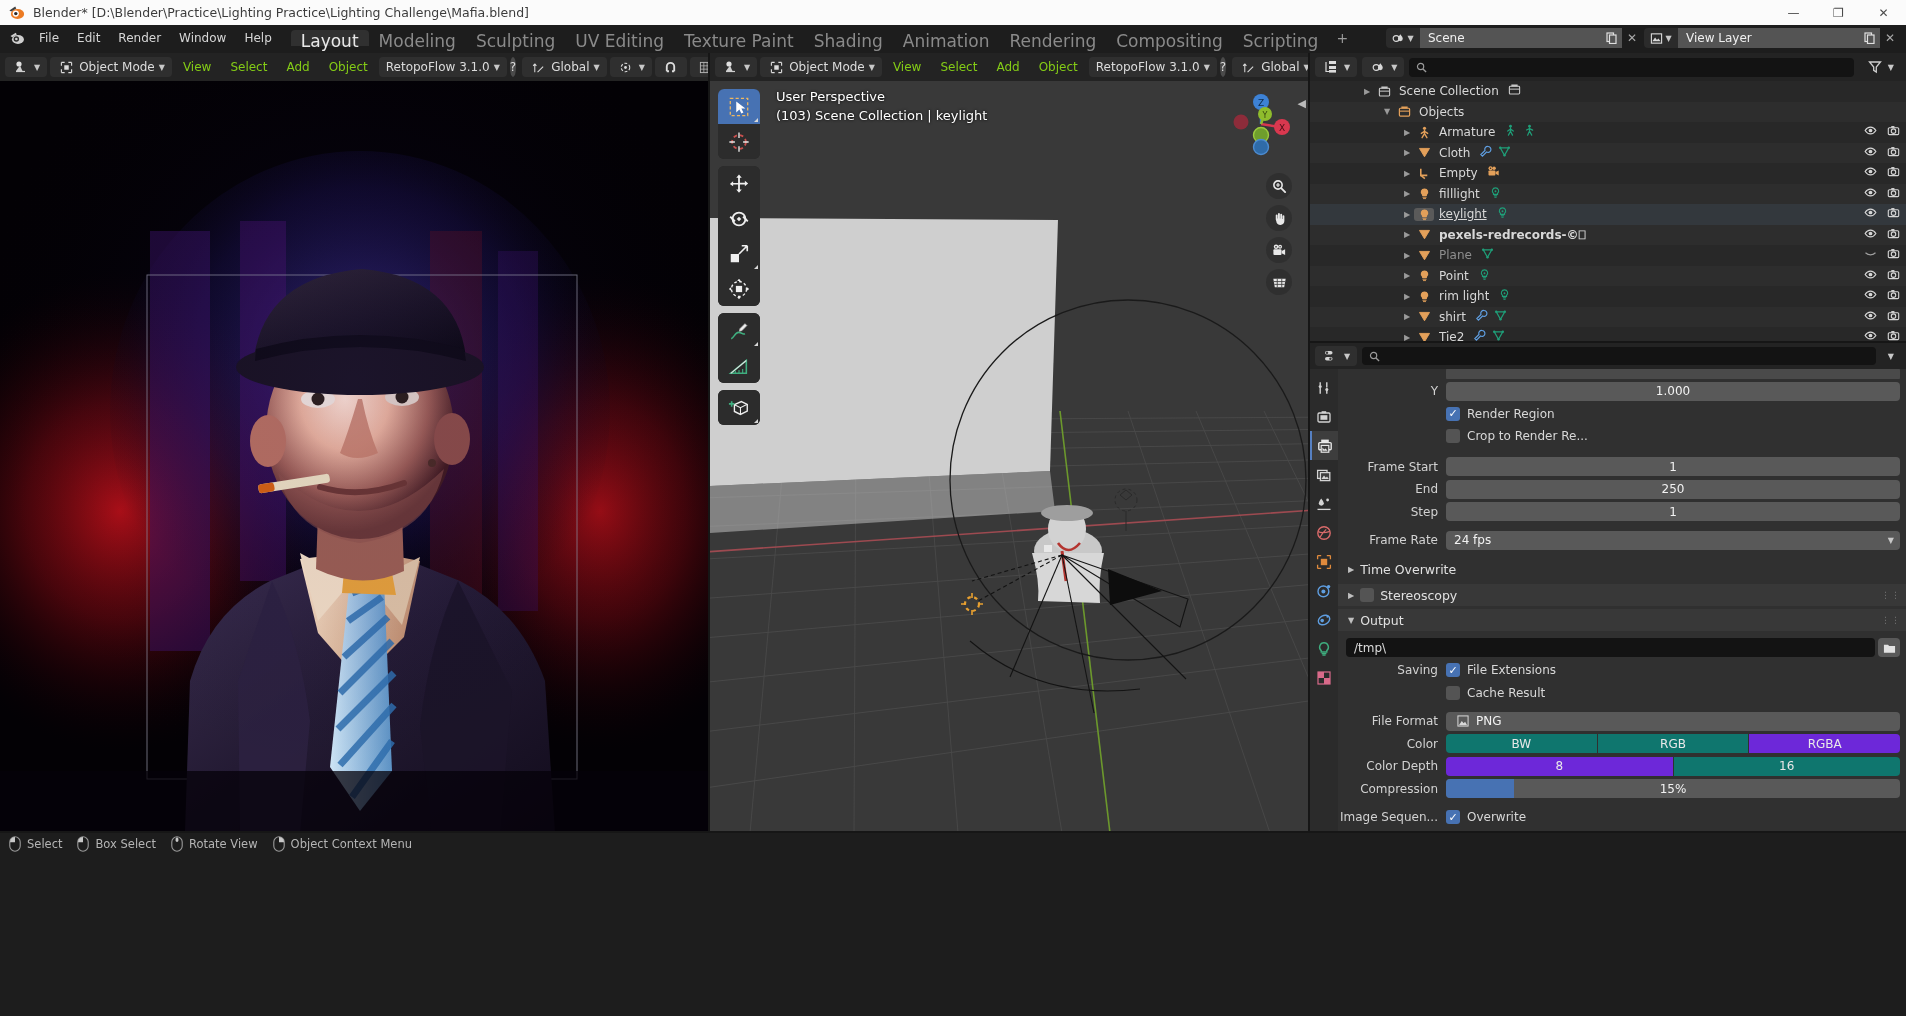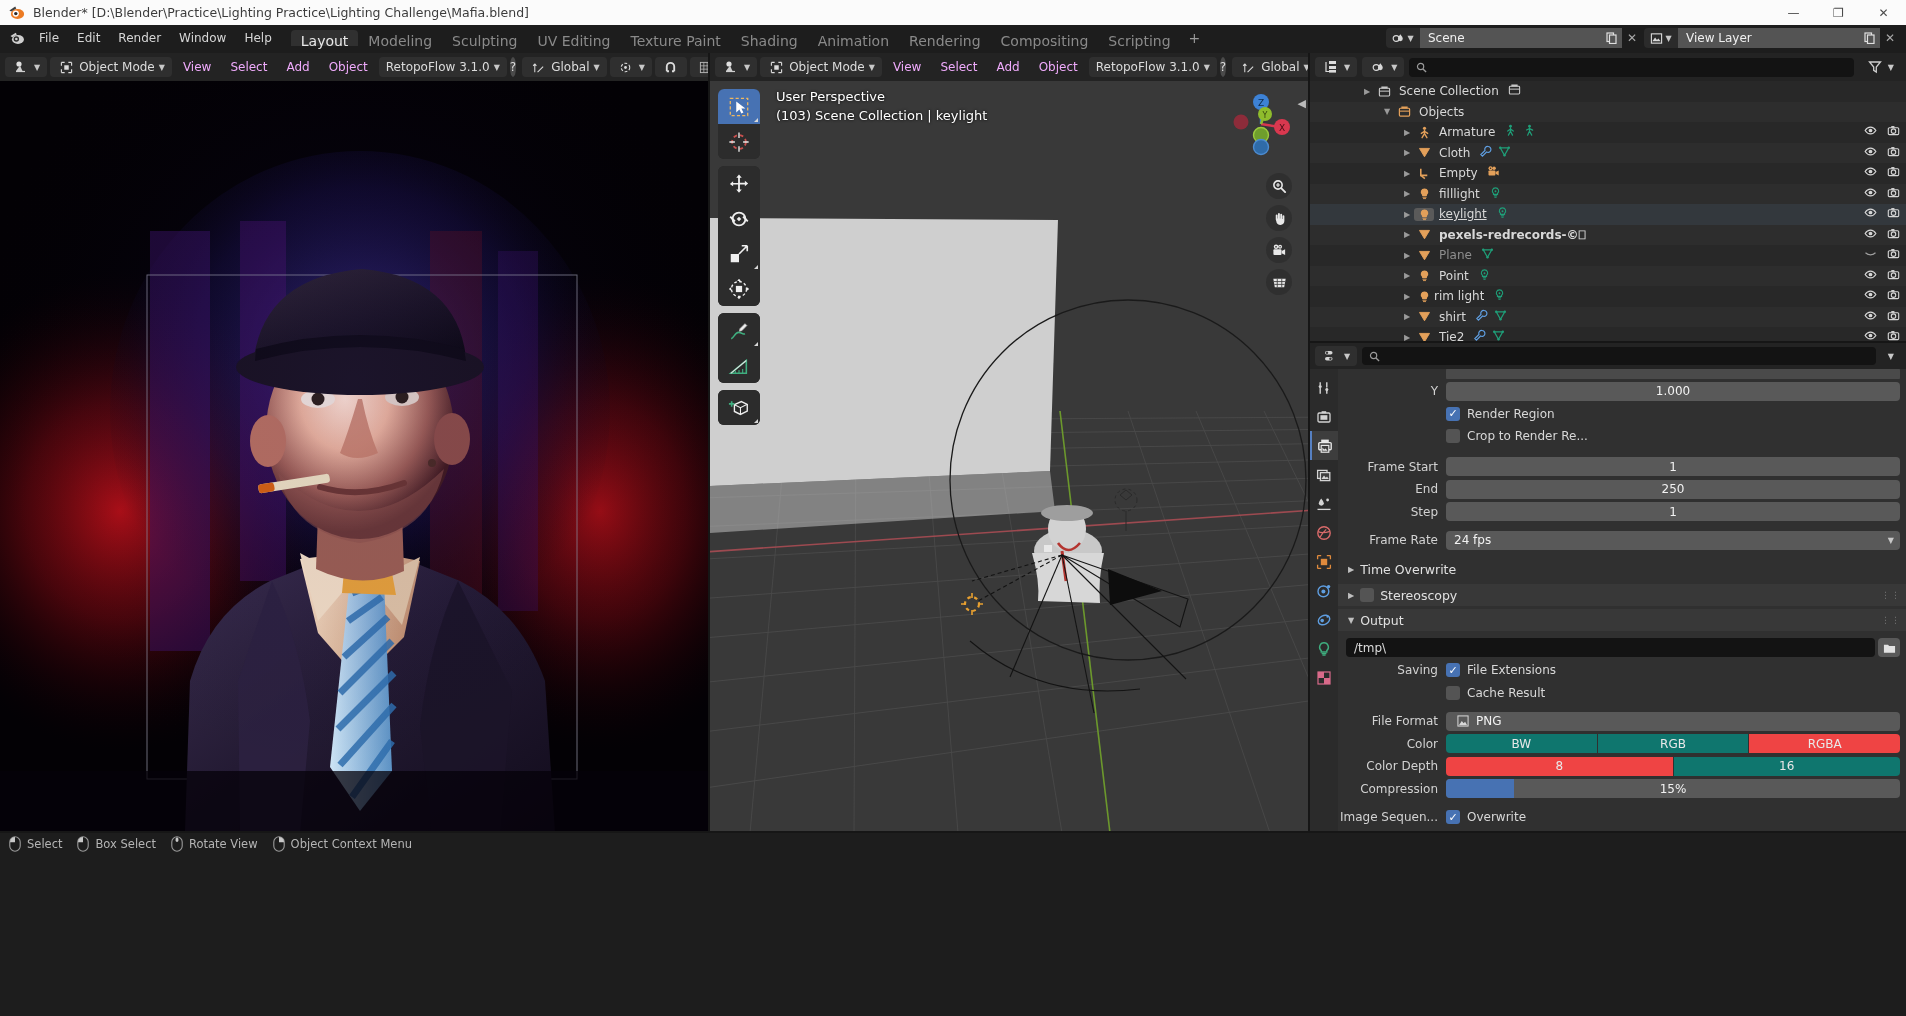--- a/index.html
+++ b/index.html
@@ -29,21 +29,21 @@
     position:absolute; left:0; top:25px; width:1906px; height:26px;
     background:#1d1d1d; display:flex; align-items:center;
   }
   .blender-logo { width:26px;height:26px;display:flex;align-items:center;justify-content:center;margin-left:4px;}
   .menu-item {
     padding:0 9px; height:20px; line-height:20px; color:#d6d6d6; font-size:12px;
     border-radius:3px; white-space:nowrap;
   }
   .ws-tabs { display:flex; align-items:center; margin-left:10px; }
   .ws-tab {
-    padding:0 10px; height:16px; line-height:22px; font-size:14px; color:#8a8a8a;
+    padding:0 10px; height:16px; line-height:22px; font-size:17px; color:#8a8a8a;
     border-radius:4px 4px 0 0; white-space:nowrap;
   }
   .ws-tab.active { background:#303030; color:#e8e8e8; }
   .ws-add { padding:0 8px; color:#9a9a9a; font-size:14px; }
   .topbar-right { margin-left:auto; display:flex; align-items:center; height:22px; padding-right:4px;}
   .scene-widget { display:flex; align-items:center; height:20px; margin-right:2px;}
   .sw-icon {
     background:#2b2b2b; border-radius:4px 0 0 4px; height:20px; width:34px;
     display:flex; align-items:center; justify-content:center; gap:2px;
   }
@@ -59,21 +59,21 @@
   .ed-header {
     position:absolute; height:28px; background:#232323;
     display:flex; align-items:center; padding-left:5px; gap:3px;
   }
   .hdr-btn {
     height:20px; display:flex; align-items:center; gap:4px;
     background:#2f2f2f; border-radius:4px; padding:0 7px; font-size:12px; color:#dcdcdc;
     white-space:nowrap;
   }
   .hdr-btn.plain { background:transparent; }
-  .hdr-menu { padding:0 8px; height:20px; line-height:20px; font-size:12px; color:#f0abfc; border-radius:3px; }
+  .hdr-menu { padding:0 8px; height:20px; line-height:20px; font-size:12px; color:#84cc16; border-radius:3px; }
   .hdr-sep { width:6px; }
   .icobox { width:18px; height:18px; display:flex; align-items:center; justify-content:center; }
 
   
   .vp1 { position:absolute; left:0; top:81px; width:708px; height:752px; background:#000; overflow:hidden; }
   .render-img { position:absolute; left:0; top:0; width:708px; height:752px; }
 
   
   .vp2 { position:absolute; left:710px; top:81px; width:598px; height:752px; background:#393939; overflow:hidden; }
 
@@ -144,21 +144,21 @@
   }
   .cbox.on { background:#4772b3; }
   .cbox .tick { color:#fff; font-size:11px; line-height:1; }
   .ctext { margin-left:7px; font-size:12px; color:#d8d8d8; }
   .psection { display:flex; align-items:center; height:22px; padding-left:10px; gap:6px; font-size:12.5px; color:#e0e0e0; }
   .psection.band { background:#383838; }
   .tri { font-size:8px; color:#c0c0c0; }
   .dots { margin-left:auto; color:#6d6d6d; font-size:9px; letter-spacing:1px; padding-right:5px;}
   .seg { display:flex; gap:1px; flex:1; height:19px; border-radius:4px; overflow:hidden; }
   .seg > div { flex:1; display:flex; align-items:center; justify-content:center; background:#0f766e; font-size:12px; color:#e8e8e8; }
-  .seg > div.on { background:#ef4444; }
+  .seg > div.on { background:#6d28d9; }
   .pslider {
     flex:1; height:19px; background:#595959; border-radius:4px; position:relative; overflow:hidden;
     display:flex; align-items:center; justify-content:center; font-size:12px; color:#f2f2f2;
   }
   .pslider .fill { position:absolute; left:0; top:0; bottom:0; background:#4772b3; }
   .pslider span { position:relative; z-index:2; }
   .filefield { flex:1; height:19px; background:#131313; border-radius:4px; display:flex; align-items:center; padding-left:8px; font-size:12px; color:#dcdcdc;}
   .fbrowse { width:22px; height:19px; background:#595959; border-radius:4px; margin-left:3px; display:flex;align-items:center;justify-content:center;}
 
   
@@ -999,21 +999,21 @@
         <div class="out-row">
           <div style="width: 90px; flex: 0 0 90px;"></div>
           <div class="out-disclosure">▶</div>
           <div class="out-icon">
             <svg width="13" height="13" viewBox="0 0 14 14">
               <path d="M7 1.5a4 4 0 0 1 2.6 7.1v1.2H4.4V8.6A4 4 0 0 1 7 1.5Z" fill="#e3a05a"></path>
               <rect x="4.8" y="10.4" width="4.4" height="1.1" fill="#e3a05a"></rect>
               <rect x="5.4" y="12" width="3.2" height="1" fill="#e3a05a"></rect>
             </svg>
           </div>
-          <div class="out-name" style="">rim light</div>
+          <div class="out-name" style="margin-left: 5px;">rim light</div>
           <div class="out-extra">
             <span><svg width="13" height="13" viewBox="0 0 14 14">
                 <path d="M7 2a3.4 3.4 0 0 1 2.2 6v1H4.8V8A3.4 3.4 0 0 1 7 2Z" fill="none" stroke="#1f9e78" stroke-width="1.2"></path>
                 <path d="M5.2 10.6h3.6M5.8 12h2.4" stroke="#1f9e78" stroke-width="1.1"></path>
                 <circle cx="7" cy="5.6" r="1" fill="#1f9e78"></circle>
               </svg></span>
           </div>
           <div class="out-right">
             <span><svg width="13" height="13" viewBox="0 0 14 14">
                 <path d="M1.2 7S3.4 3.4 7 3.4 12.8 7 12.8 7 10.6 10.6 7 10.6 1.2 7 1.2 7Z" fill="none" stroke="#d6d6d6" stroke-width="1.2"></path>

